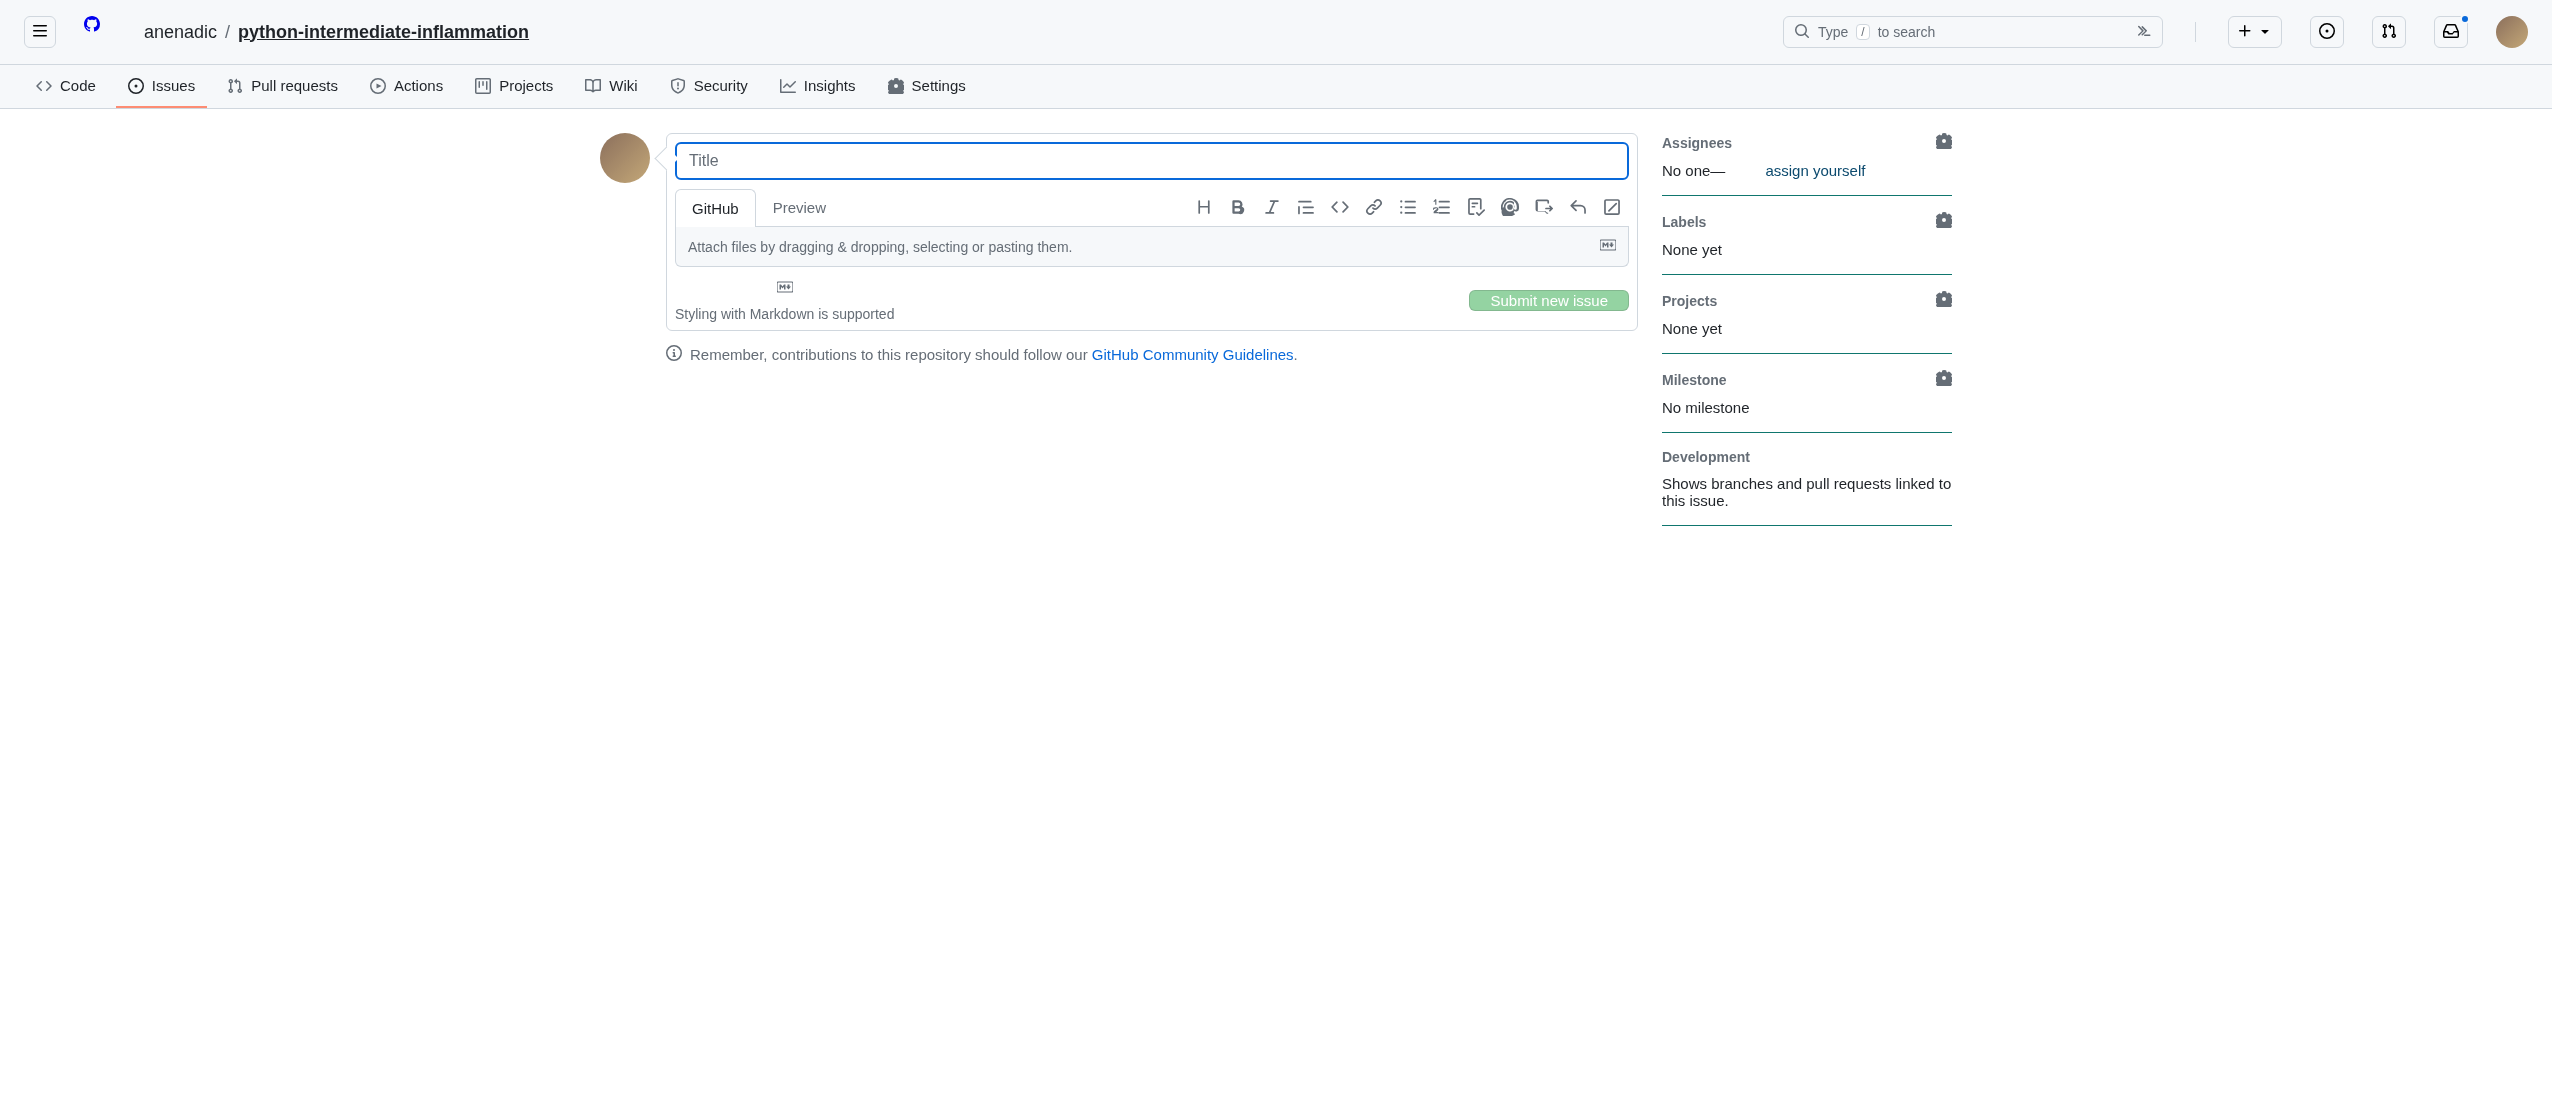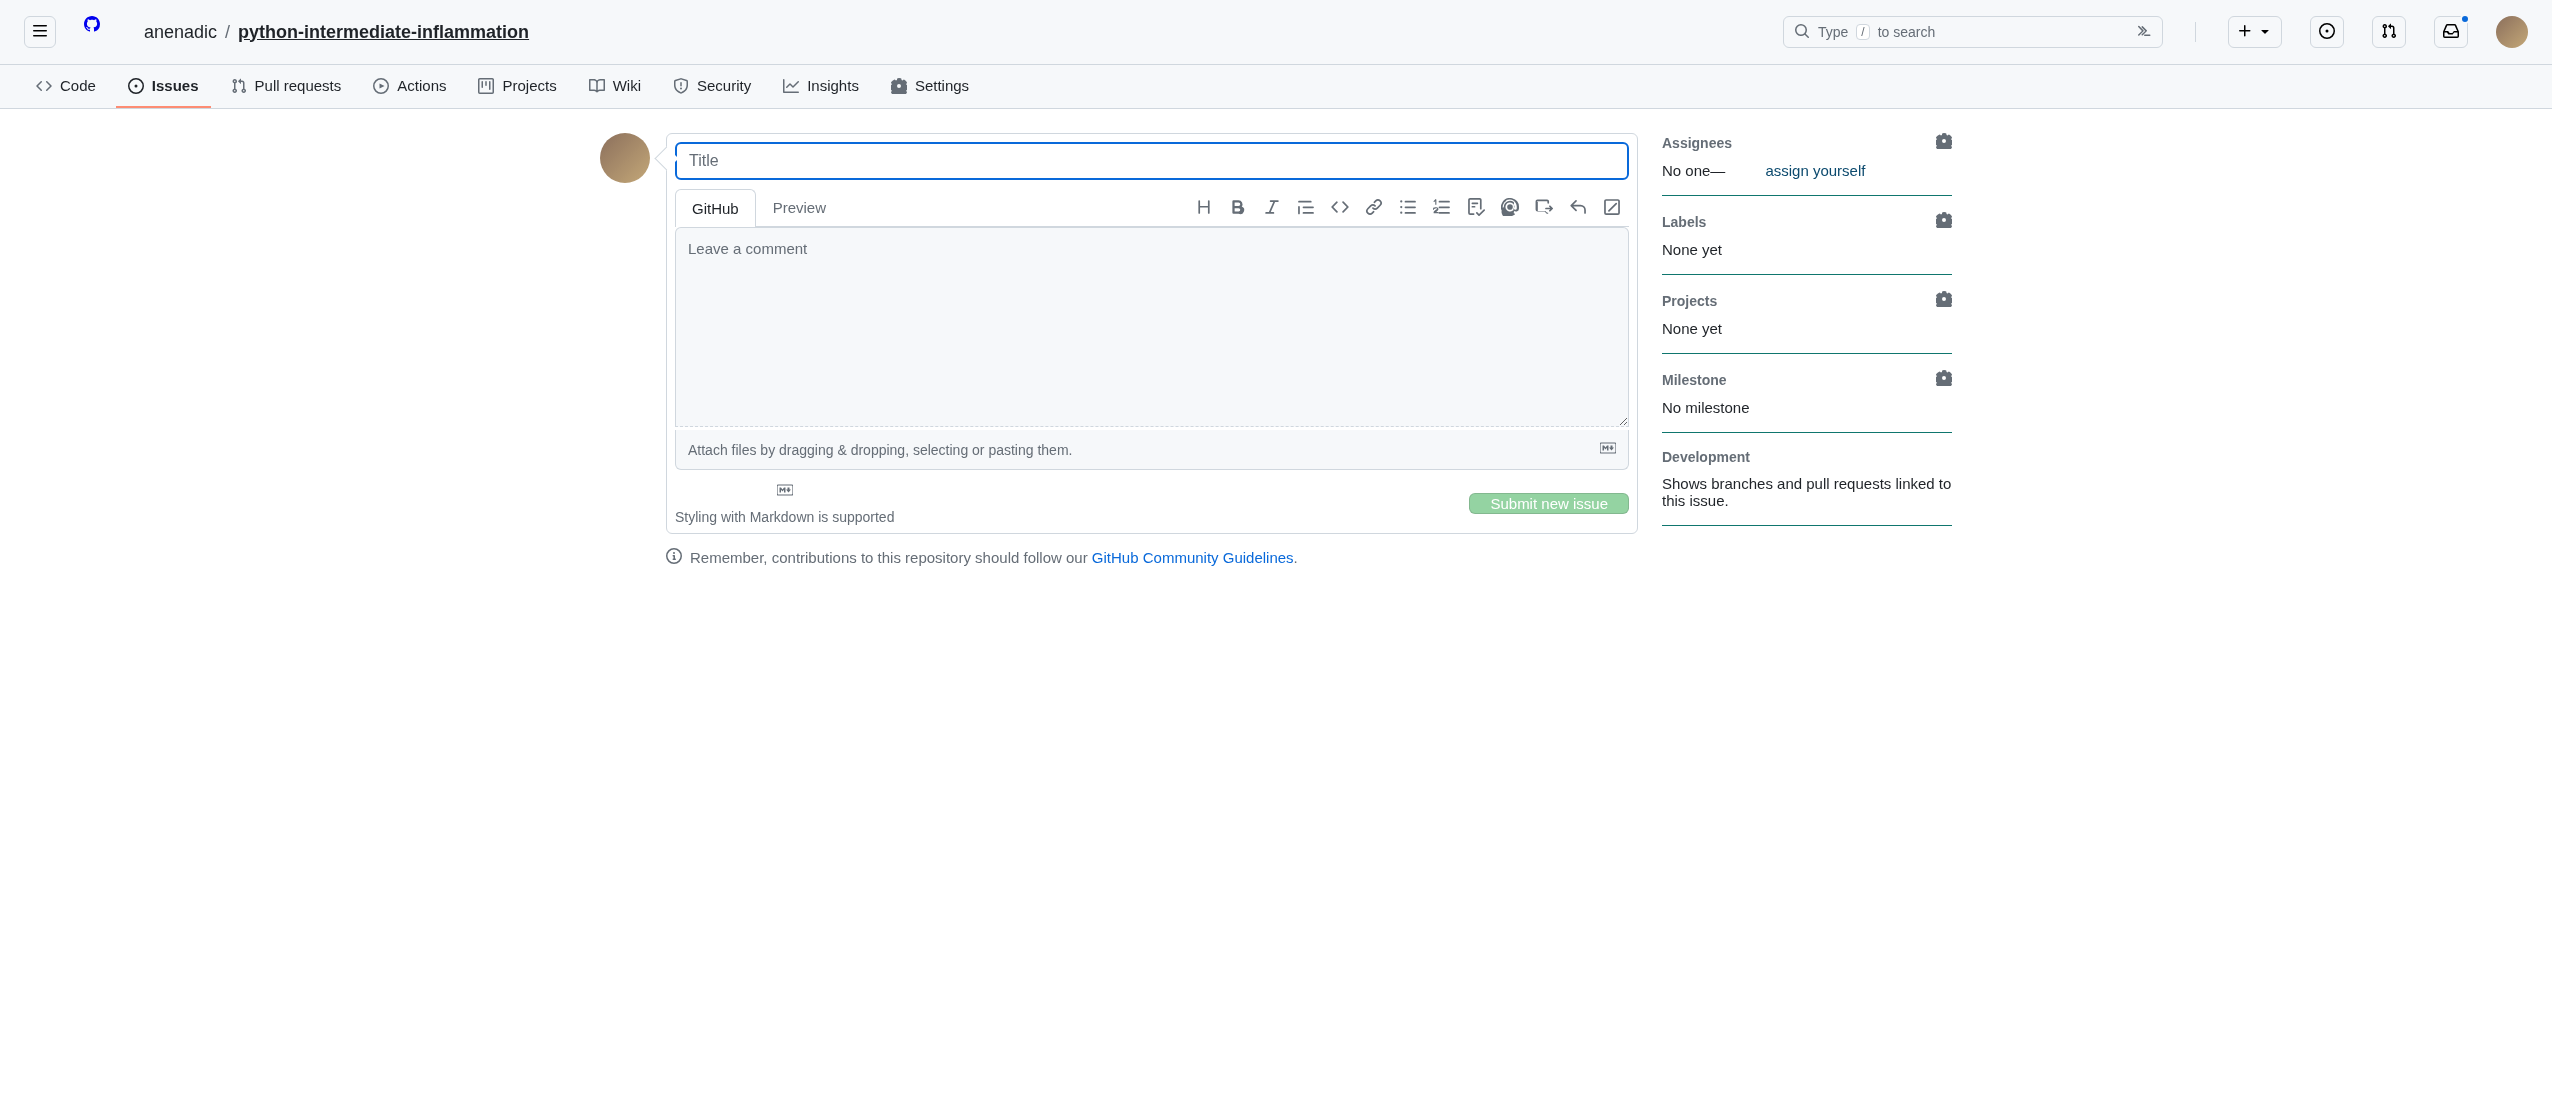--- a/index.html
+++ b/index.html
@@ -18,21 +18,21 @@
 .search-box .kbd { border: 1px solid #d0d7de; border-radius: 4px; padding: 0 4px; font-size: 12px; background:#fff; }
 .search-box .cmd { margin-left: auto; }
 .hdr-divider { width:1px; height:20px; background:#d0d7de; margin:0 4px; }
 .hdr-btn { height: 32px; min-width: 32px; border: 1px solid #d0d7de; border-radius: 6px; display: flex; align-items: center; justify-content: center; background: #f6f8fa; cursor: pointer; padding: 0 8px; gap:4px; position:relative; }
 .hdr-btn .dot { position:absolute; top:-3px; right:-3px; width:10px; height:10px; border-radius:50%; background:#0969da; border:2px solid #f6f8fa; }
 .avatar { width: 32px; height: 32px; border-radius: 50%; background: linear-gradient(135deg,#8b6f5c,#c4a878); }
 
 
 .repo-nav { display: flex; align-items: center; padding: 0 24px; gap: 8px; background: #f6f8fa; border-bottom: 1px solid #d0d7de; }
 .repo-tab { display: flex; align-items: center; gap: 8px; padding: 12px 12px; color: #1f2328; text-decoration: none; font-size: 15px; border-bottom: 2px solid transparent; cursor:pointer; }
-.repo-tab.active { border-bottom-color: #fd8c73; font-weight: 700; }
+.repo-tab.active { border-bottom-color: #fd8c73; font-weight: 400; }
 .repo-tab svg { color: #656d76; }
 .repo-tab.active svg { color: #1f2328; }
 
 
 .container { display: flex; max-width: 1400px; margin: 0 auto; padding: 24px; gap: 24px; }
 .main-col { flex: 1; display: flex; gap: 16px; }
 .avatar-col { width: 50px; }
 .avatar-big { width: 50px; height: 50px; border-radius: 50%; background: linear-gradient(135deg,#8b6f5c,#c4a878); }
 .form-box { flex: 1; border: 1px solid #d0d7de; border-radius: 6px; padding: 8px; position: relative; background:#fff; }
 .form-box::before { content:''; position:absolute; left:-9px; top:16px; width:16px; height:16px; background:#fff; border-left:1px solid #d0d7de; border-bottom:1px solid #d0d7de; transform:rotate(45deg); }
@@ -265,21 +265,20 @@
                   <path d="M6.78 1.97a.75.75 0 010 1.06L3.81 6h6.44A4.75 4.75 0 0115 10.75v2.5a.75.75 0 01-1.5 0v-2.5a3.25 3.25 0 00-3.25-3.25H3.81l2.97 2.97a.75.75 0 11-1.06 1.06L1.47 7.28a.75.75 0 010-1.06l4.25-4.25a.75.75 0 011.06 0z"></path>
                 </svg>
               </span>
             <span>
                 <svg viewBox="0 0 16 16">
                   <path d="M2.75 1h10.5c.966 0 1.75.784 1.75 1.75v10.5A1.75 1.75 0 0113.25 15H2.75A1.75 1.75 0 011 13.25V2.75C1 1.784 1.784 1 2.75 1zM2.5 2.75v10.5c0 .138.112.25.25.25h10.5a.25.25 0 00.25-.25V2.75a.25.25 0 00-.25-.25H2.75a.25.25 0 00-.25.25zm8.72 1.72a.75.75 0 111.06 1.06l-6.5 6.5a.75.75 0 01-1.06-1.06l6.5-6.5z"></path>
                 </svg>
               </span>
           </div>
         </div>
-        <textarea class="comment-box" placeholder="Leave a comment" style=""></textarea>
         <div class="attach-row">
           <span>Attach files by dragging &amp; dropping, selecting or pasting them.</span>
           <span class="md-icon"><svg viewBox="0 0 16 16">
                 <path d="M14.85 3H1.15C.52 3 0 3.52 0 4.15v7.69C0 12.48.52 13 1.15 13h13.69c.64 0 1.15-.52 1.15-1.15v-7.7C16 3.52 15.48 3 14.85 3zM9 11L7 8.75 5 11V5h2v3.5L9 6v5zm4 0l-2-2.25h1.5V5H14v3.75h1.5L13 11z" fill="none"></path>
                 <rect x="0" y="3" width="16" height="10" rx="1.5" fill="none" stroke="currentColor" stroke-width="1.2"></rect>
                 <path d="M2.5 10.5v-5h1.5l1.5 2 1.5-2H8.5v5H7V7.8L5.5 9.6 4 7.8v2.7H2.5zm9 0L9 7.5h1.5V5.5h2v2H14l-2.5 3z"></path>
               </svg></span>
         </div>
         <div class="footer-row">
           <div class="md-note">

